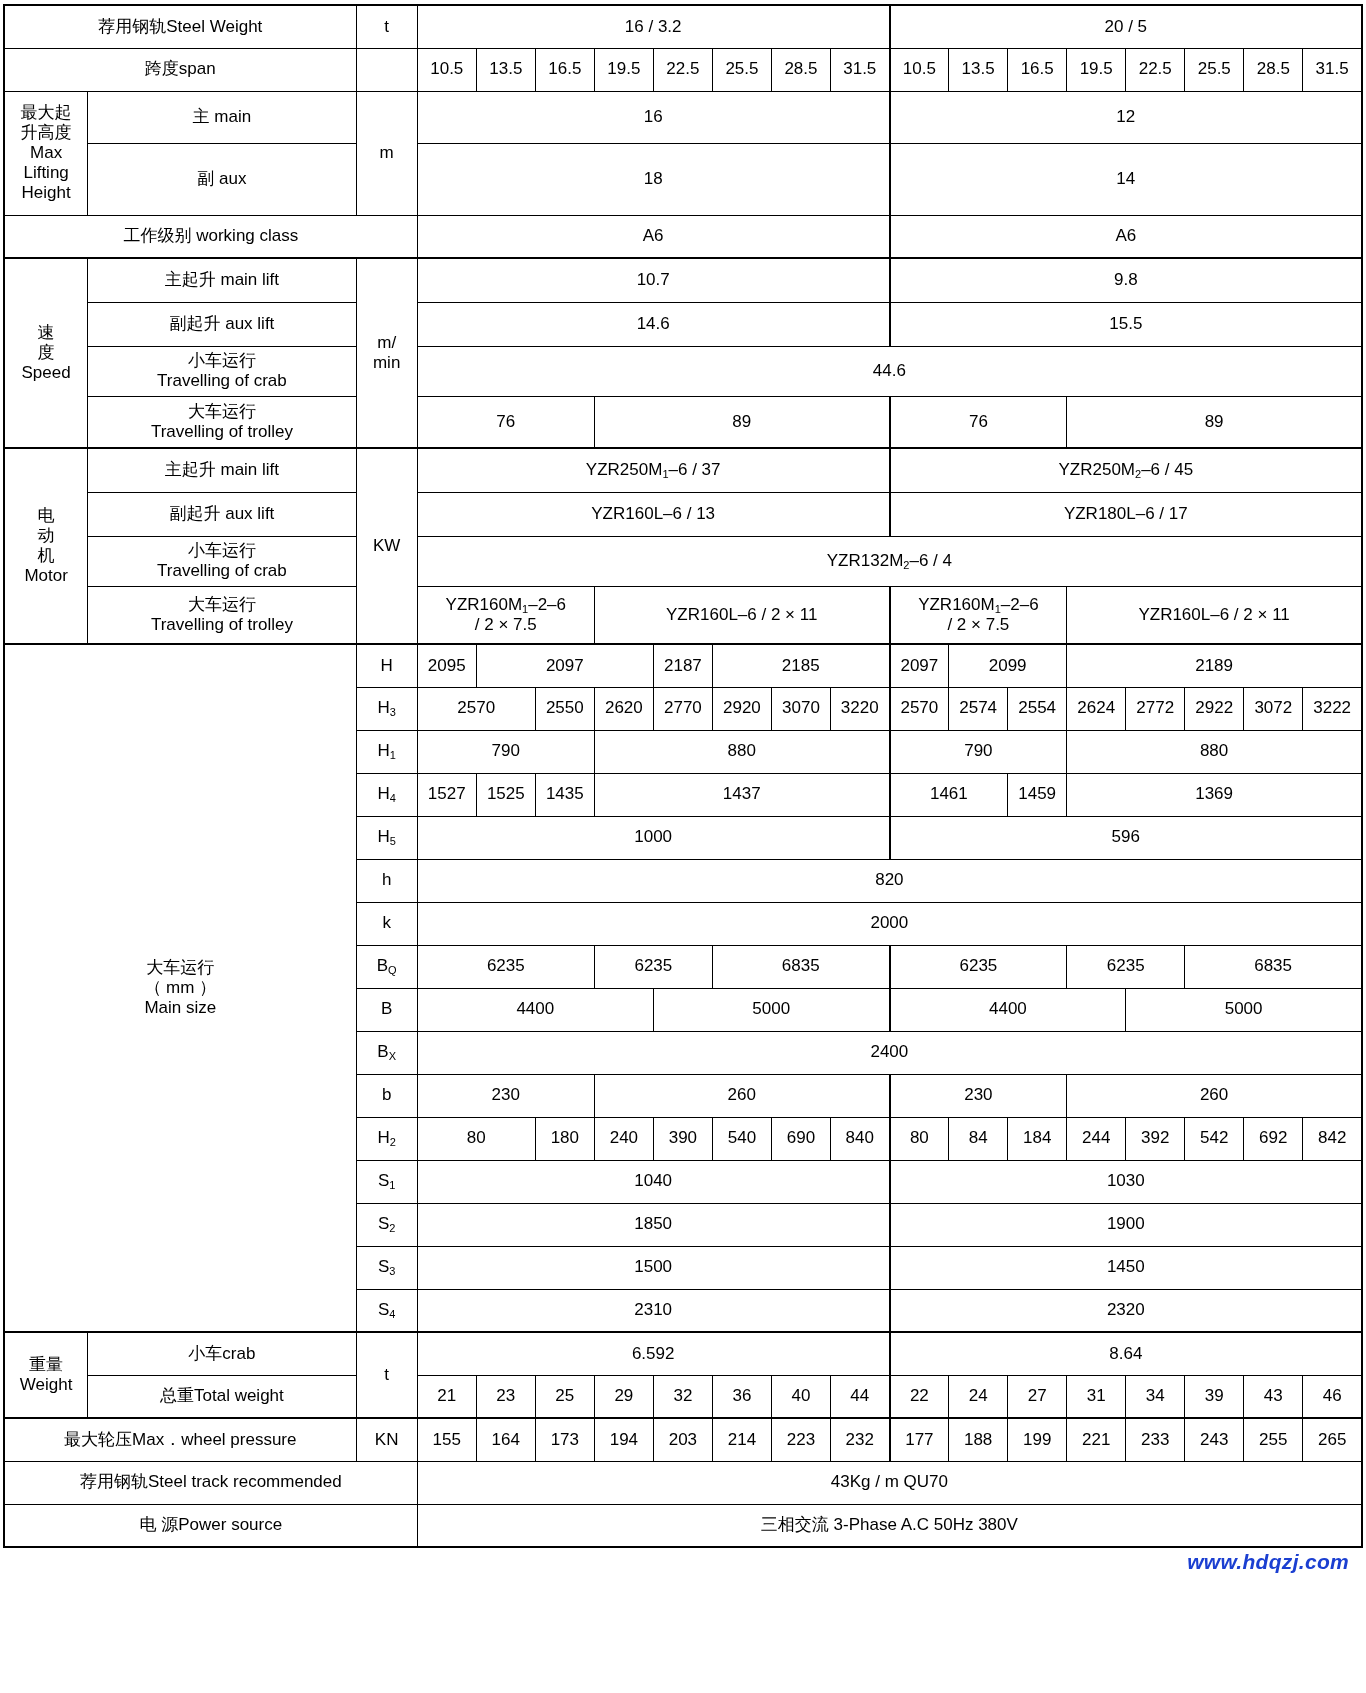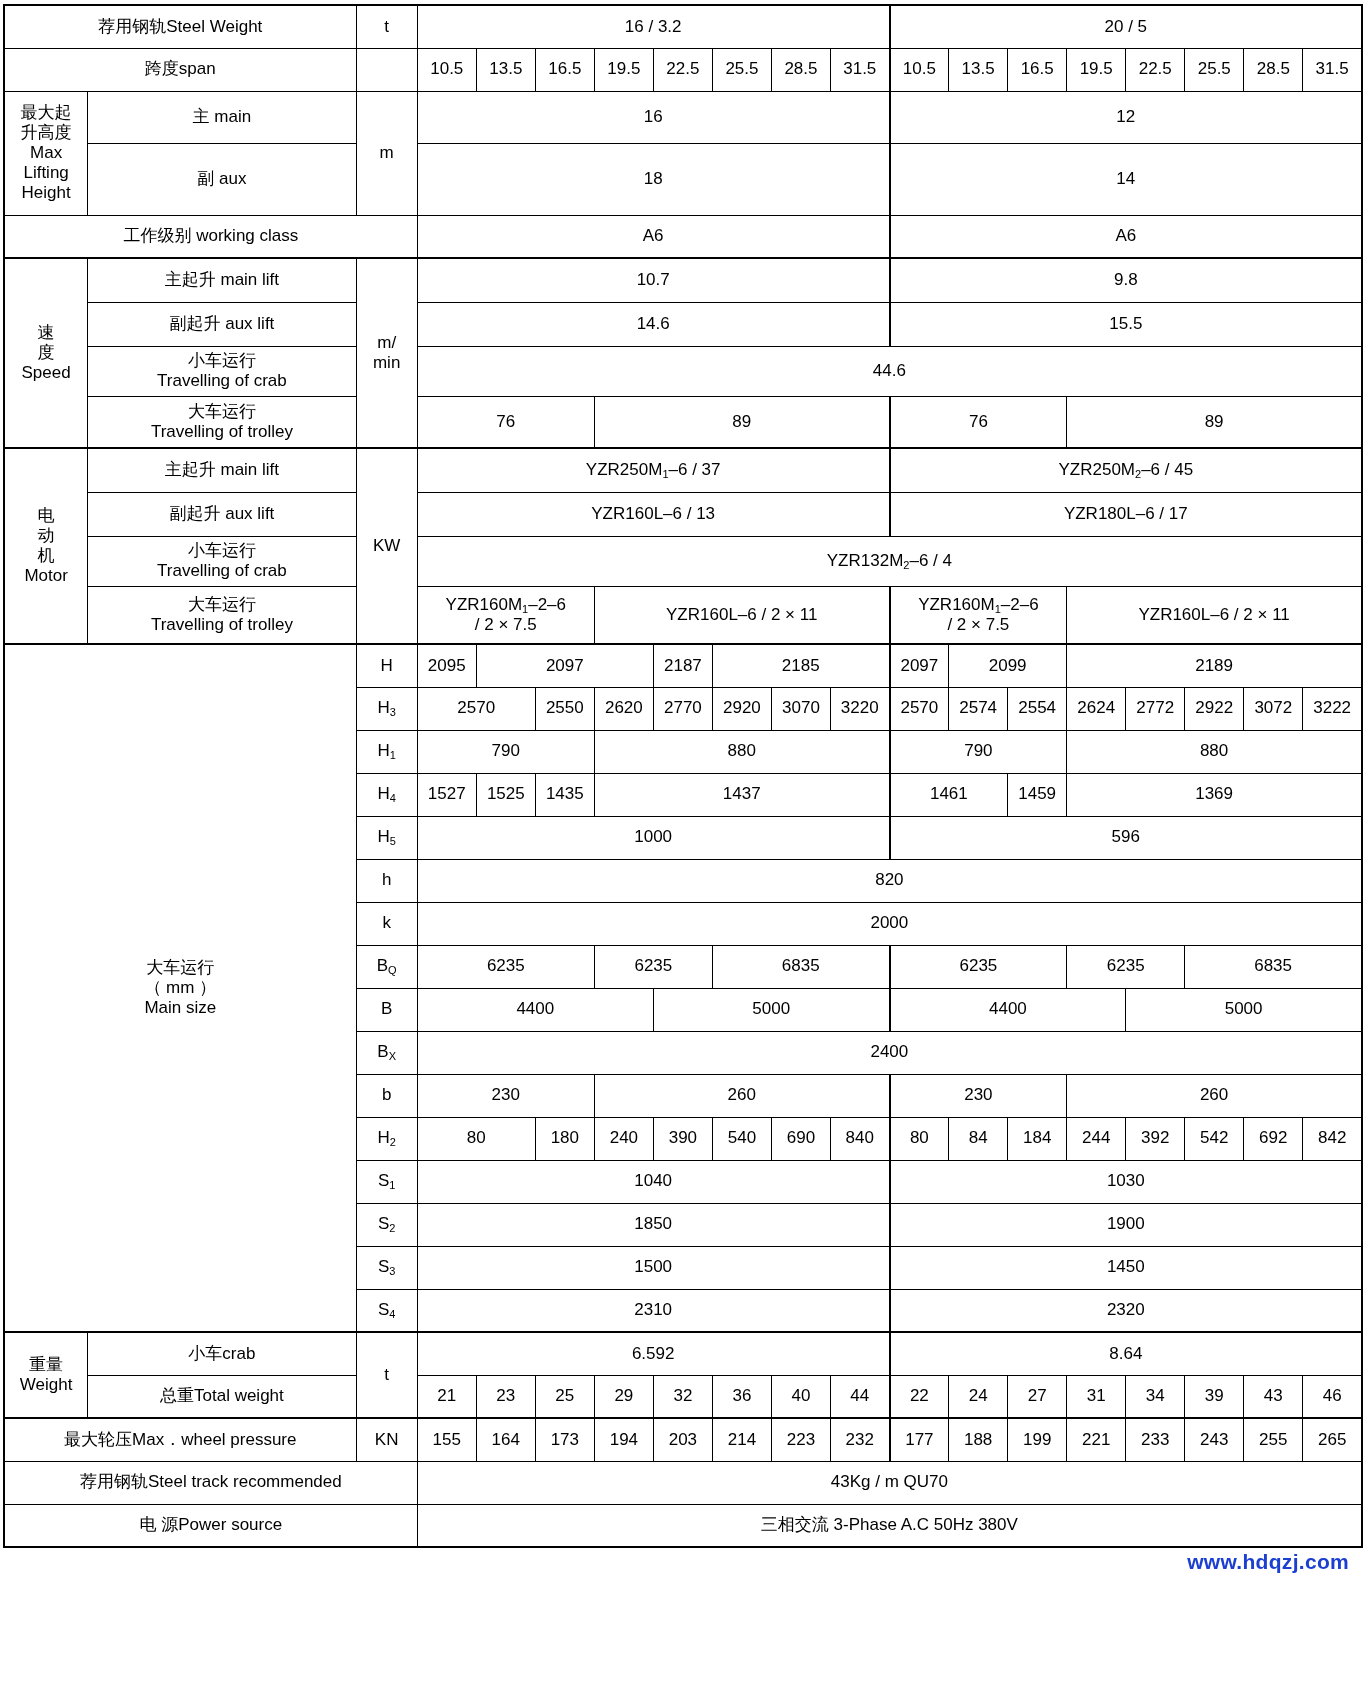--- a/index.html
+++ b/index.html
@@ -55,20 +55,21 @@
     font-size: 19px;
     line-height: 1.55;
   }
   .small-num { font-size: 16px; margin-left: 44px; }
   .wm {
     text-align: right;
     padding: 2px 14px 4px 0;
     font-family: "Liberation Sans", "DejaVu Sans", sans-serif;
     font-size: 21px;
     font-weight: bold;
+    font-style: italic;
     color: #1b3fd1;
     letter-spacing: 0.3px;
   }
 </style>
 </head>
 <body>
 
 <div id="spec-wrap">
 <table class="spec">
   <colgroup>

